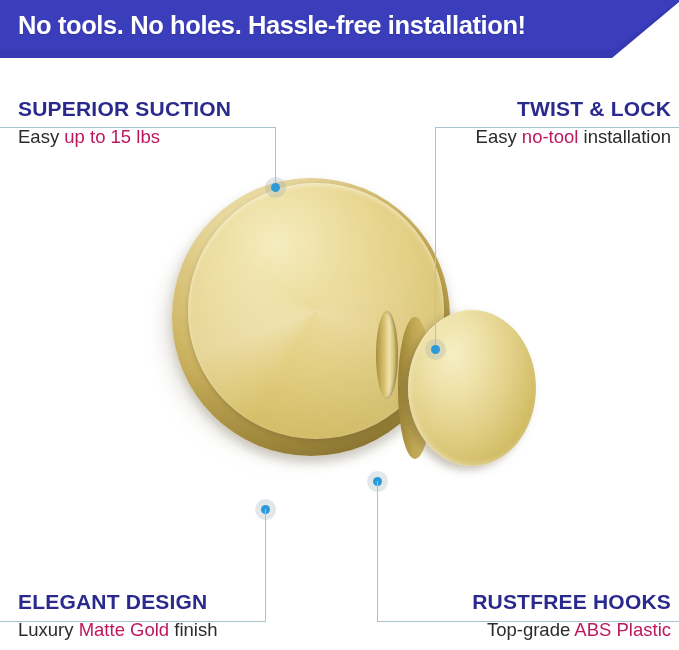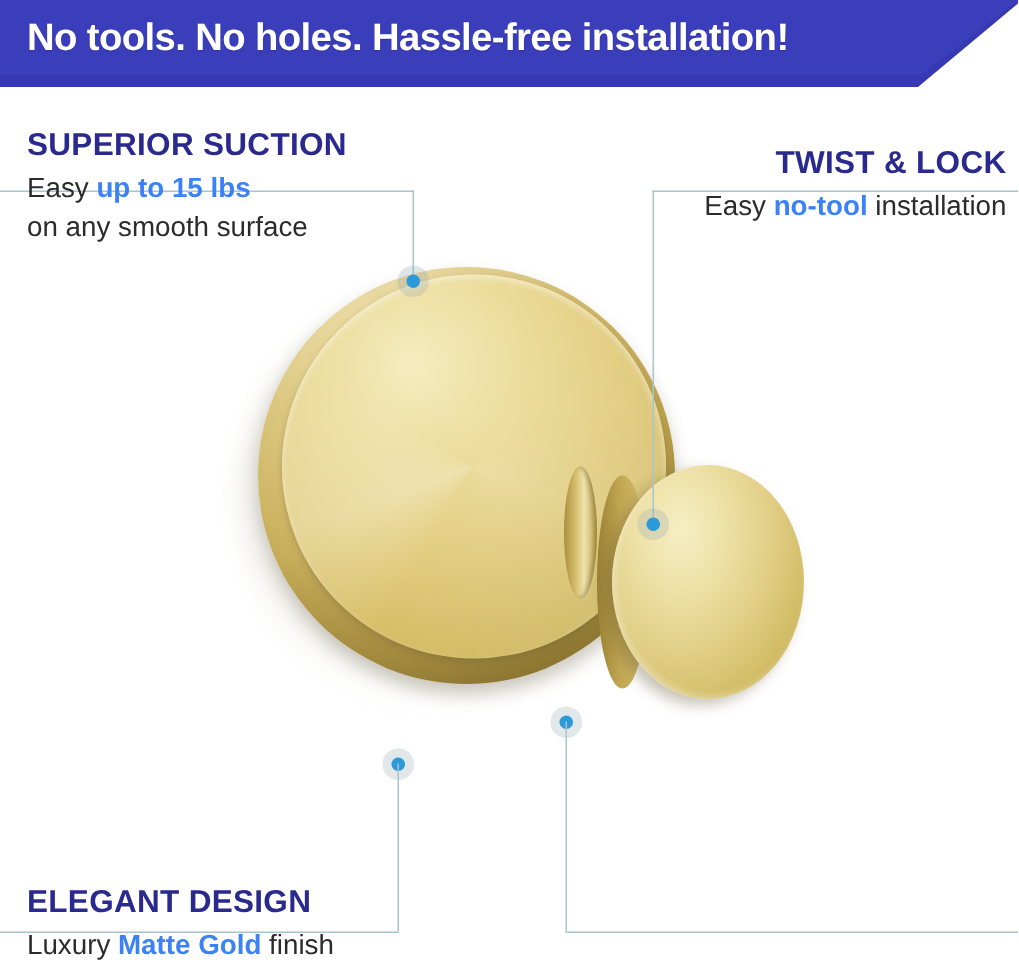--- a/index.html
+++ b/index.html
@@ -189,26 +189,26 @@
     white-space: nowrap;
   }
   .callout p {
     margin: 0;
     font-size: 18.5px;
     color: #2b2b2b;
     line-height: 26px;
     white-space: nowrap;
   }
   .callout p .hl {
-    color: #3b82f6;
-    font-weight: bold;
+    color: #be185d;
+    font-weight: normal;
   }
   .align-right { text-align: right; }
 
-  .c-tl { left: 18px; top: 84px; }
+  .c-tl { left: 18px; top: 96px; }
   .c-tr { right: 8px; top: 96px; }
   .c-bl { left: 18px; top: 589px; }
   .c-br { right: 8px; top: 589px; }
 </style>
 </head>
 <body>
 
 <div id="infographic">
 
   <div class="banner"></div>
@@ -239,27 +239,30 @@
   <div class="connector v" style="left:265px; top:509px; height:112px;"></div>
   <div class="connector h" style="left:0px; top:621px; width:266px;"></div>
 
   <div class="dot" style="left:373px; top:477px;"></div>
   <div class="connector v" style="left:377px; top:481px; height:140px;"></div>
   <div class="connector h" style="left:377px; top:621px; width:302px;"></div>
 
   <div class="callout c-tl">
     <h3>SUPERIOR SUCTION</h3>
     <p><span>Easy </span><span class="hl">up to 15 lbs</span><span></span></p>
-    <p>on any smooth surface</p>
   </div>
 
   <div class="callout c-bl">
     <h3>ELEGANT DESIGN</h3>
     <p><span>Luxury </span><span class="hl">Matte Gold</span><span> finish</span></p>
   </div>
 
   <div class="callout c-tr align-right">
     <h3>TWIST &amp; LOCK</h3>
     <p><span>Easy </span><span class="hl">no-tool</span><span> installation</span></p>
   </div>
 
+  <div class="callout c-br align-right">
+    <h3>RUSTFREE HOOKS</h3>
+    <p><span>Top-grade </span><span class="hl">ABS Plastic</span><span></span></p>
+  </div>
 
 </div>
 
 </body></html>

